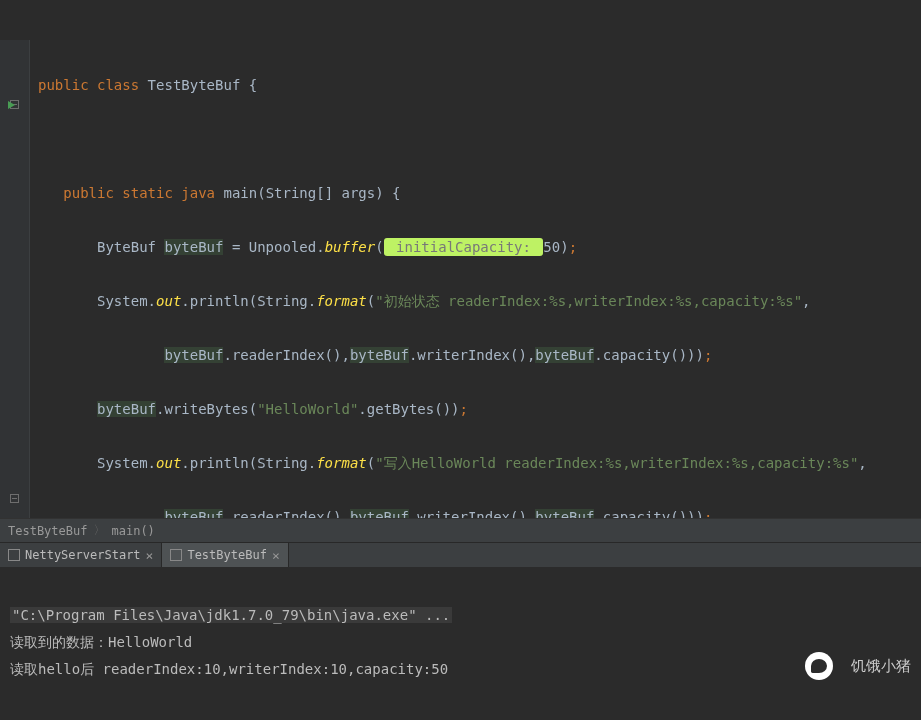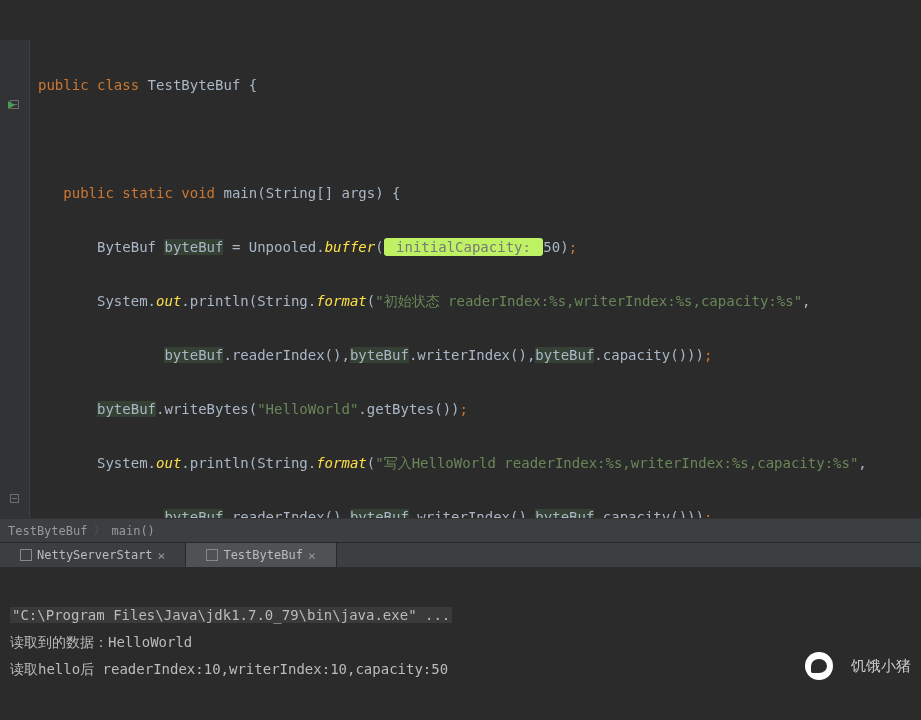--- a/index.html
+++ b/index.html
@@ -87,21 +87,21 @@
 .tabs {
   height: 25px;
   background: #3c3f41;
   border-top: 1px solid #282828;
   display: flex;
   align-items: stretch;
 }
 .tab {
   display: flex;
   align-items: center;
-  padding: 0 20px;
+  padding: 0 8px;
   gap: 5px;
   font-size: 12px;
   border-right: 1px solid #282828;
   color: #bbb;
 }
 .tab.active { background: #4e5254; }
 .tab-icon {
   width: 12px;
   height: 12px;
   border: 1px solid #888;
@@ -155,21 +155,21 @@
     <div style="position:absolute;top:56px;left:8px">
         <div class="run-triangle"></div>
       </div>
     <div style="position:absolute;bottom:12px;left:10px">
         <div class="gutter-icon fold-minus"></div>
       </div>
   </div>
   <div class="code">
 <div><span class="kw">public</span> <span class="kw">class</span> <span>TestByteBuf {</span></div>
 <div> </div>
-<div>   <span class="kw">public</span> <span class="kw">static</span> <span class="kw">void</span> <span>main(String[] args) {</span></div>
+<div>   <span class="kw">public</span> <span class="kw">static</span> <span class="kw">java</span> <span>main(String[] args) {</span></div>
 <div>       <span>ByteBuf </span><span class="highlight">byteBuf</span><span> = Unpooled.</span><span class="static">buffer</span><span>(</span><span class="hint"> initialCapacity: </span><span>50)</span><span class="kw">;</span></div>
 <div>       <span>System.</span><span class="static">out</span><span>.println(String.</span><span class="static">format</span><span>(</span><span class="str">"初始状态 readerIndex:%s,writerIndex:%s,capacity:%s"</span><span>,</span></div>
 <div>               <span class="highlight">byteBuf</span><span>.readerIndex(),</span><span class="highlight">byteBuf</span><span>.writerIndex(),</span><span class="highlight">byteBuf</span><span>.capacity()))</span><span class="kw">;</span></div>
 <div>       <span class="highlight">byteBuf</span><span>.writeBytes(</span><span class="str">"HelloWorld"</span><span>.getBytes())</span><span class="kw">;</span></div>
 <div>       <span>System.</span><span class="static">out</span><span>.println(String.</span><span class="static">format</span><span>(</span><span class="str">"写入HelloWorld readerIndex:%s,writerIndex:%s,capacity:%s"</span><span>,</span></div>
 <div>               <span class="highlight">byteBuf</span><span>.readerIndex(),</span><span class="highlight">byteBuf</span><span>.writerIndex(),</span><span class="highlight">byteBuf</span><span>.capacity()))</span><span class="kw">;</span></div>
 
 
 
 

